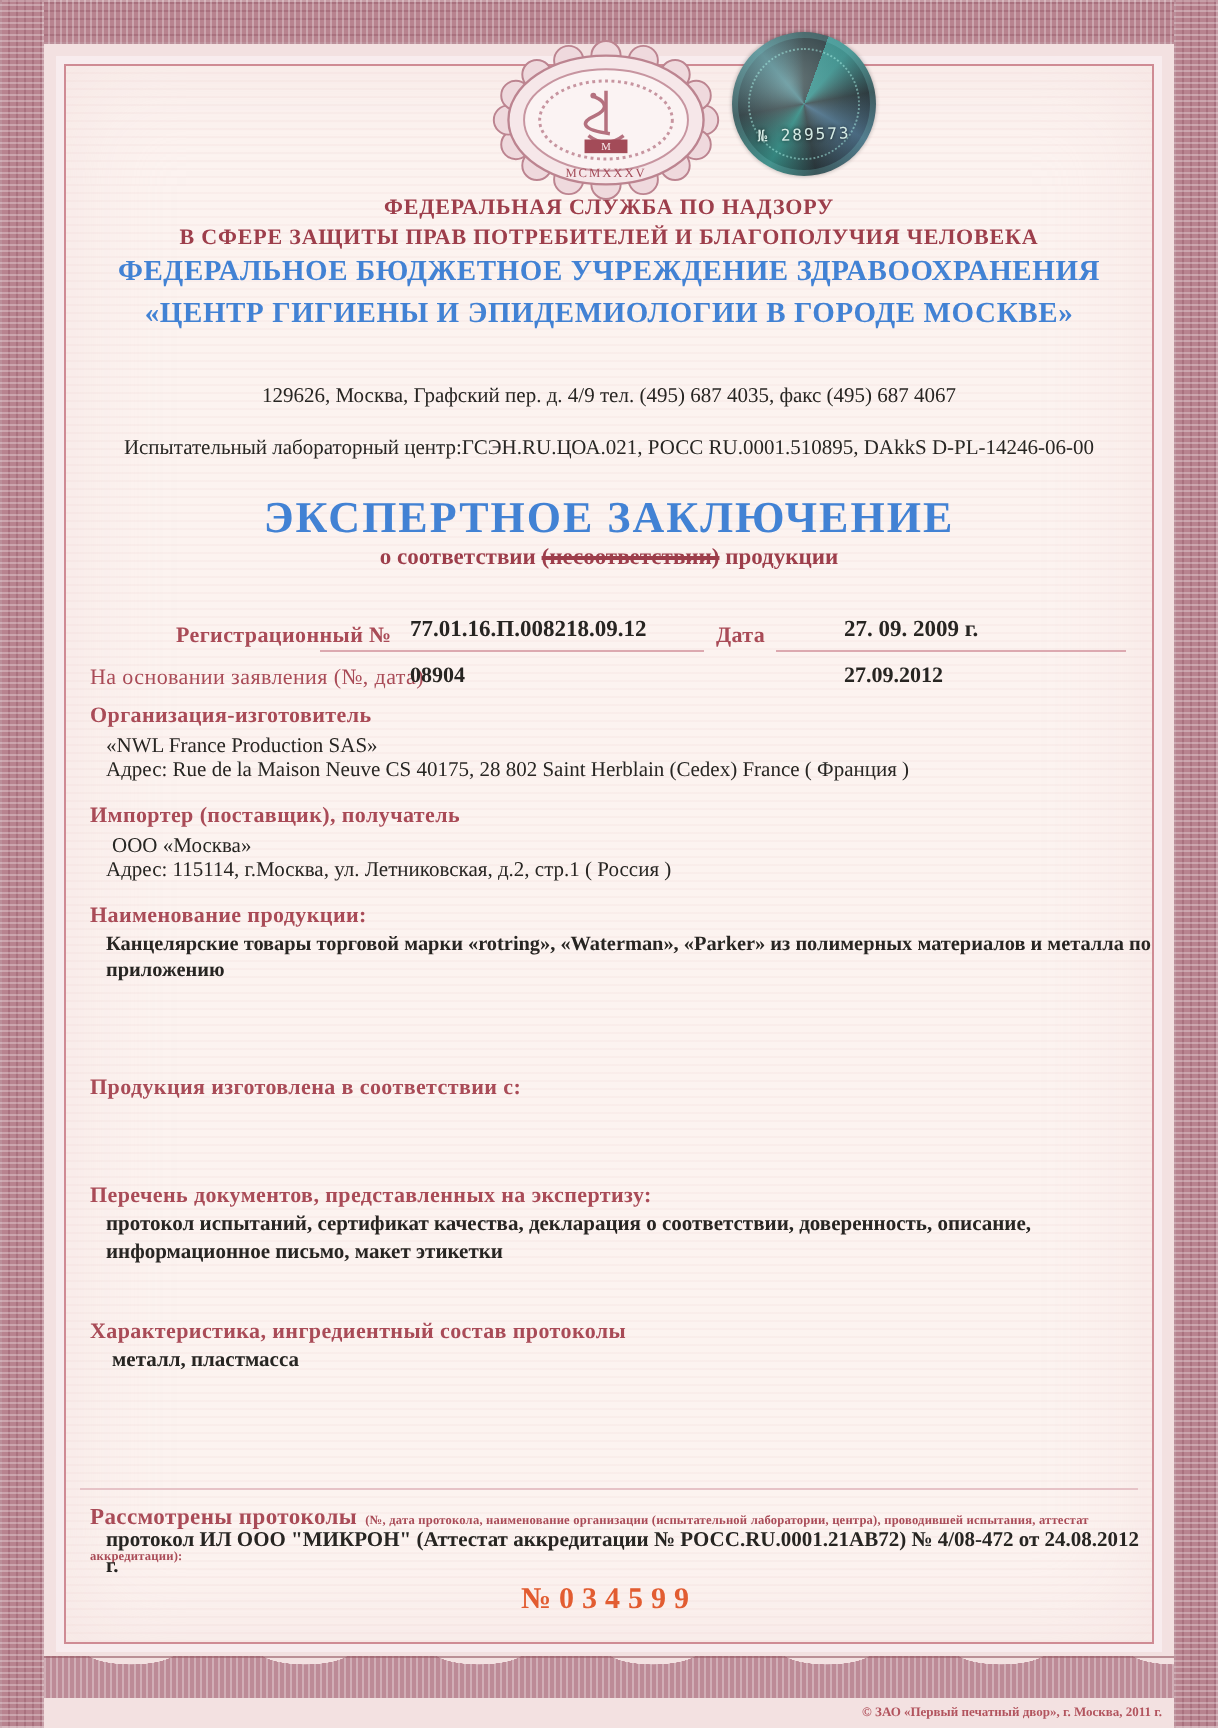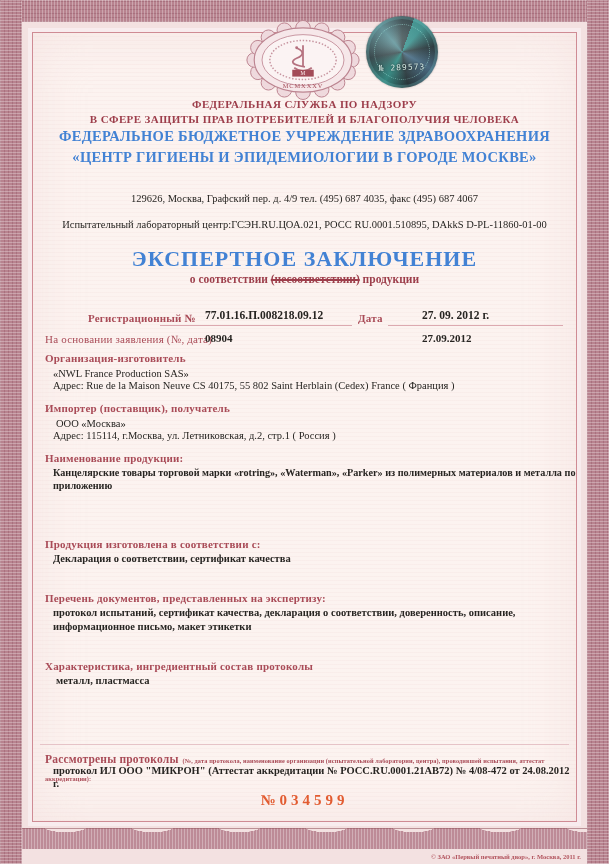--- a/index.html
+++ b/index.html
@@ -140,51 +140,50 @@
     <div class="holo-ring"></div>
     <div class="holo-num">№ 289573</div>
   </div>
 
   <div class="abs c darkred fed" style="top:98px">ФЕДЕРАЛЬНАЯ СЛУЖБА ПО НАДЗОРУ</div>
   <div class="abs c blue org" style="top:128px">ФЕДЕРАЛЬНОЕ БЮДЖЕТНОЕ УЧРЕЖДЕНИЕ ЗДРАВООХРАНЕНИЯ</div>
   <div class="abs c darkred fed" style="top:113px">В СФЕРЕ ЗАЩИТЫ ПРАВ ПОТРЕБИТЕЛЕЙ И БЛАГОПОЛУЧИЯ ЧЕЛОВЕКА</div>
   <div class="abs c blue org" style="top:149px">«ЦЕНТР ГИГИЕНЫ И ЭПИДЕМИОЛОГИИ В ГОРОДЕ МОСКВЕ»</div>
 
   <div class="abs c black addr" style="top:193px">129626, Москва, Графский пер. д. 4/9 тел. (495) 687 4035, факс (495) 687 4067</div>
-  <div class="abs c black addr" style="top:219px">Испытательный лабораторный центр:ГСЭН.RU.ЦОА.021, РОСС RU.0001.510895, DAkkS D-PL-11860-01-00</div>
+  <div class="abs c black addr" style="top:219px">Испытательный лабораторный центр:ГСЭН.RU.ЦОА.021, РОСС RU.0001.510895, DAkkS D-PL-14246-06-00</div>
 
   <div class="abs c blue title-main" style="top:246px">ЭКСПЕРТНОЕ ЗАКЛЮЧЕНИЕ</div>
   <div class="abs c darkred subline" style="top:273px">
     <span>о соответствии </span><span class="struck">(несоответствии)</span><span> продукции</span>
   </div>
 
   <div class="abs redlab" style="left:88px; top:312px">Регистрационный №</div>
   <div class="abs val" style="left:205px; top:309px; font-size:11.5px">77.01.16.П.008218.09.12</div>
   <div class="uline" style="left:160px; top:325px; width:192px"></div>
   <div class="abs redlab" style="left:358px; top:312px">Дата</div>
-  <div class="abs val" style="left:422px; top:309px; font-size:11.5px">27. 09. 2012 г.</div>
+  <div class="abs val" style="left:422px; top:309px; font-size:11.5px">27. 09. 2009 г.</div>
   <div class="uline" style="left:388px; top:325px; width:175px"></div>
 
   <div class="abs redlab" style="left:45px; top:333px; font-weight:normal; color:#a94b57">На основании заявления (№, дата)</div>
   <div class="abs val" style="left:205px; top:332px; font-size:11px">08904</div>
   <div class="abs val" style="left:422px; top:332px; font-size:11px">27.09.2012</div>
 
   <div class="abs redlab" style="left:45px; top:352px">Организация-изготовитель</div>
   <div class="abs black body-t" style="left:53px; top:367px">«NWL France Production SAS»</div>
-  <div class="abs black body-t" style="left:53px; top:379px; right:36px">Адрес: Rue de la Maison Neuve CS 40175, 55 802 Saint Herblain (Cedex) France ( Франция )</div>
+  <div class="abs black body-t" style="left:53px; top:379px; right:36px">Адрес: Rue de la Maison Neuve CS 40175, 28 802 Saint Herblain (Cedex) France ( Франция )</div>
 
   <div class="abs redlab" style="left:45px; top:402px">Импортер (поставщик), получатель</div>
   <div class="abs black body-t" style="left:56px; top:417px">ООО «Москва»</div>
   <div class="abs black body-t" style="left:53px; top:429px; right:36px">Адрес: 115114, г.Москва, ул. Летниковская, д.2, стр.1 ( Россия )</div>
 
   <div class="abs redlab" style="left:45px; top:452px">Наименование продукции:</div>
   <div class="abs val body-t" style="left:53px; top:466px; right:30px; font-size:10.2px">Канцелярские товары торговой марки «rotring», «Waterman», «Parker» из полимерных материалов и металла по приложению</div>
 
   <div class="abs redlab" style="left:45px; top:538px">Продукция изготовлена в соответствии с:</div>
-  <div class="abs val body-t" style="left:53px; top:552px; right:36px">Декларация о соответствии, сертификат качества</div>
 
   <div class="abs redlab" style="left:45px; top:592px">Перечень документов, представленных на экспертизу:</div>
   <div class="abs val body-t" style="left:53px; top:606px; right:40px; line-height:14px">протокол испытаний, сертификат качества, декларация о соответствии, доверенность, описание, информационное письмо, макет этикетки</div>
 
   <div class="abs redlab" style="left:45px; top:660px">Характеристика, ингредиентный состав протоколы</div>
   <div class="abs val body-t" style="left:56px; top:674px">металл, пластмасса</div>
 
   <div class="divider" style="top:744px"></div>
   <div class="abs" style="left:45px; top:749px; right:36px">
     <span class="redlab" style="font-size:11.5px">Рассмотрены протоколы</span>

